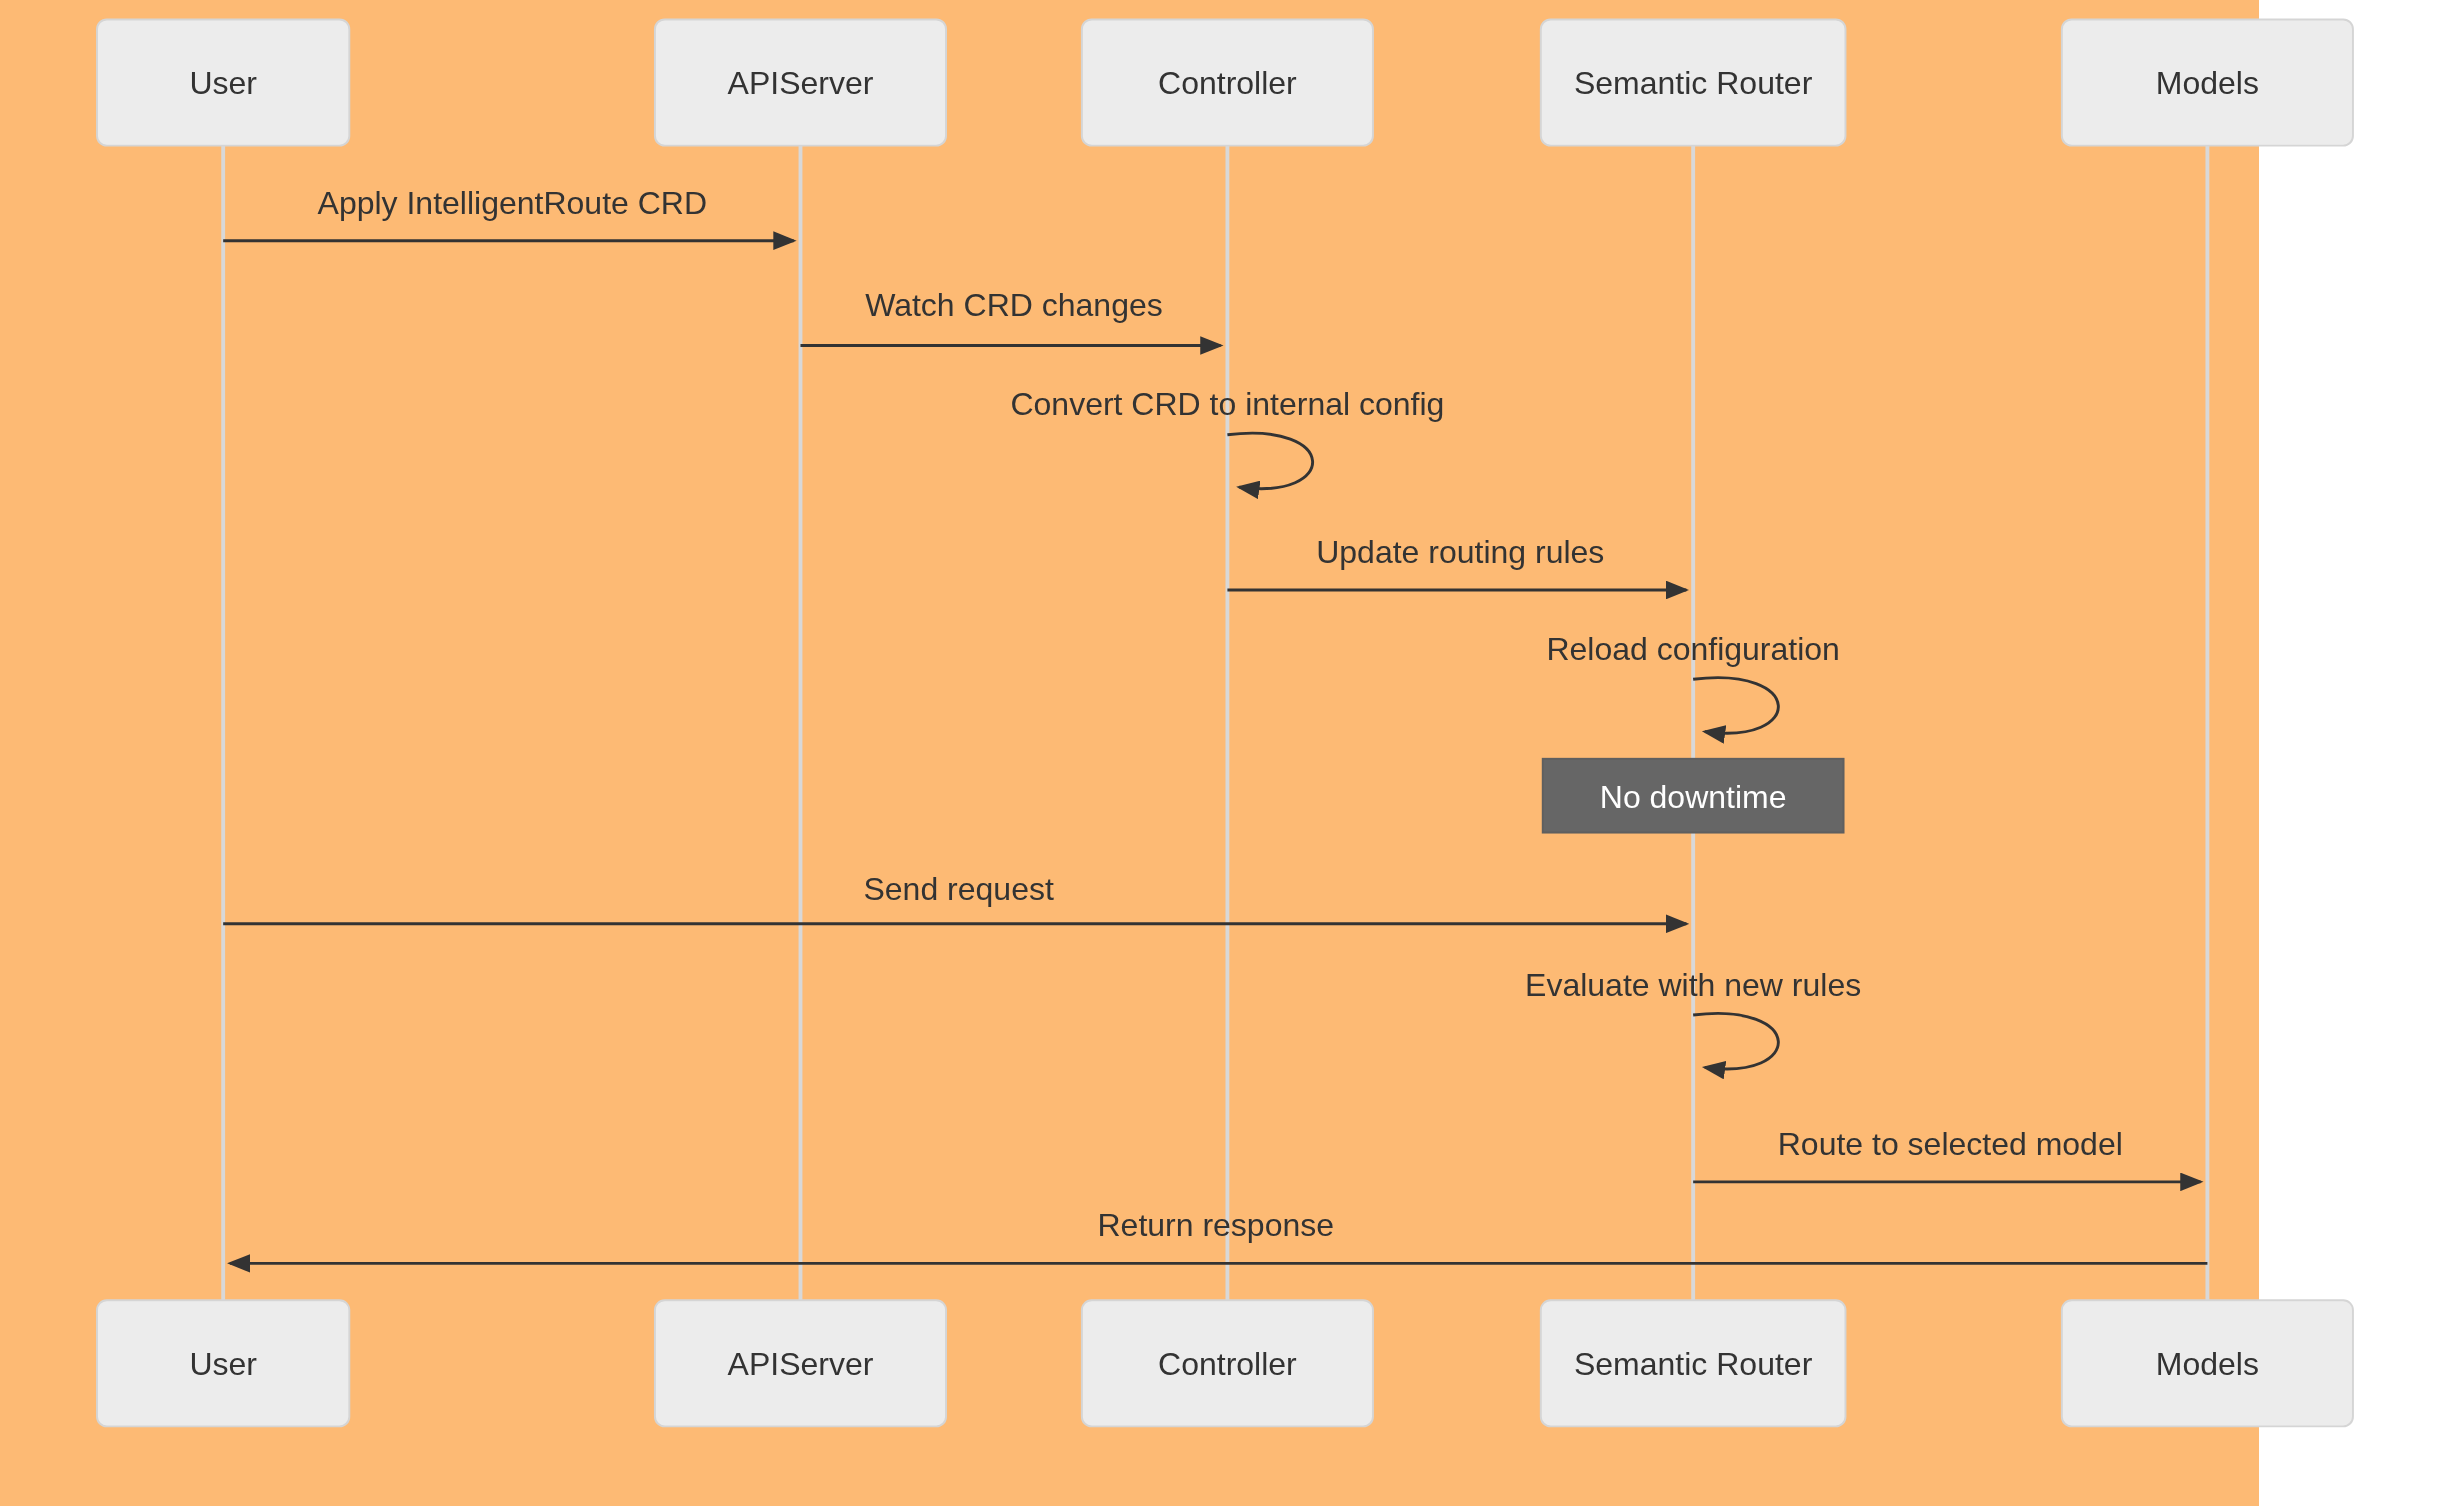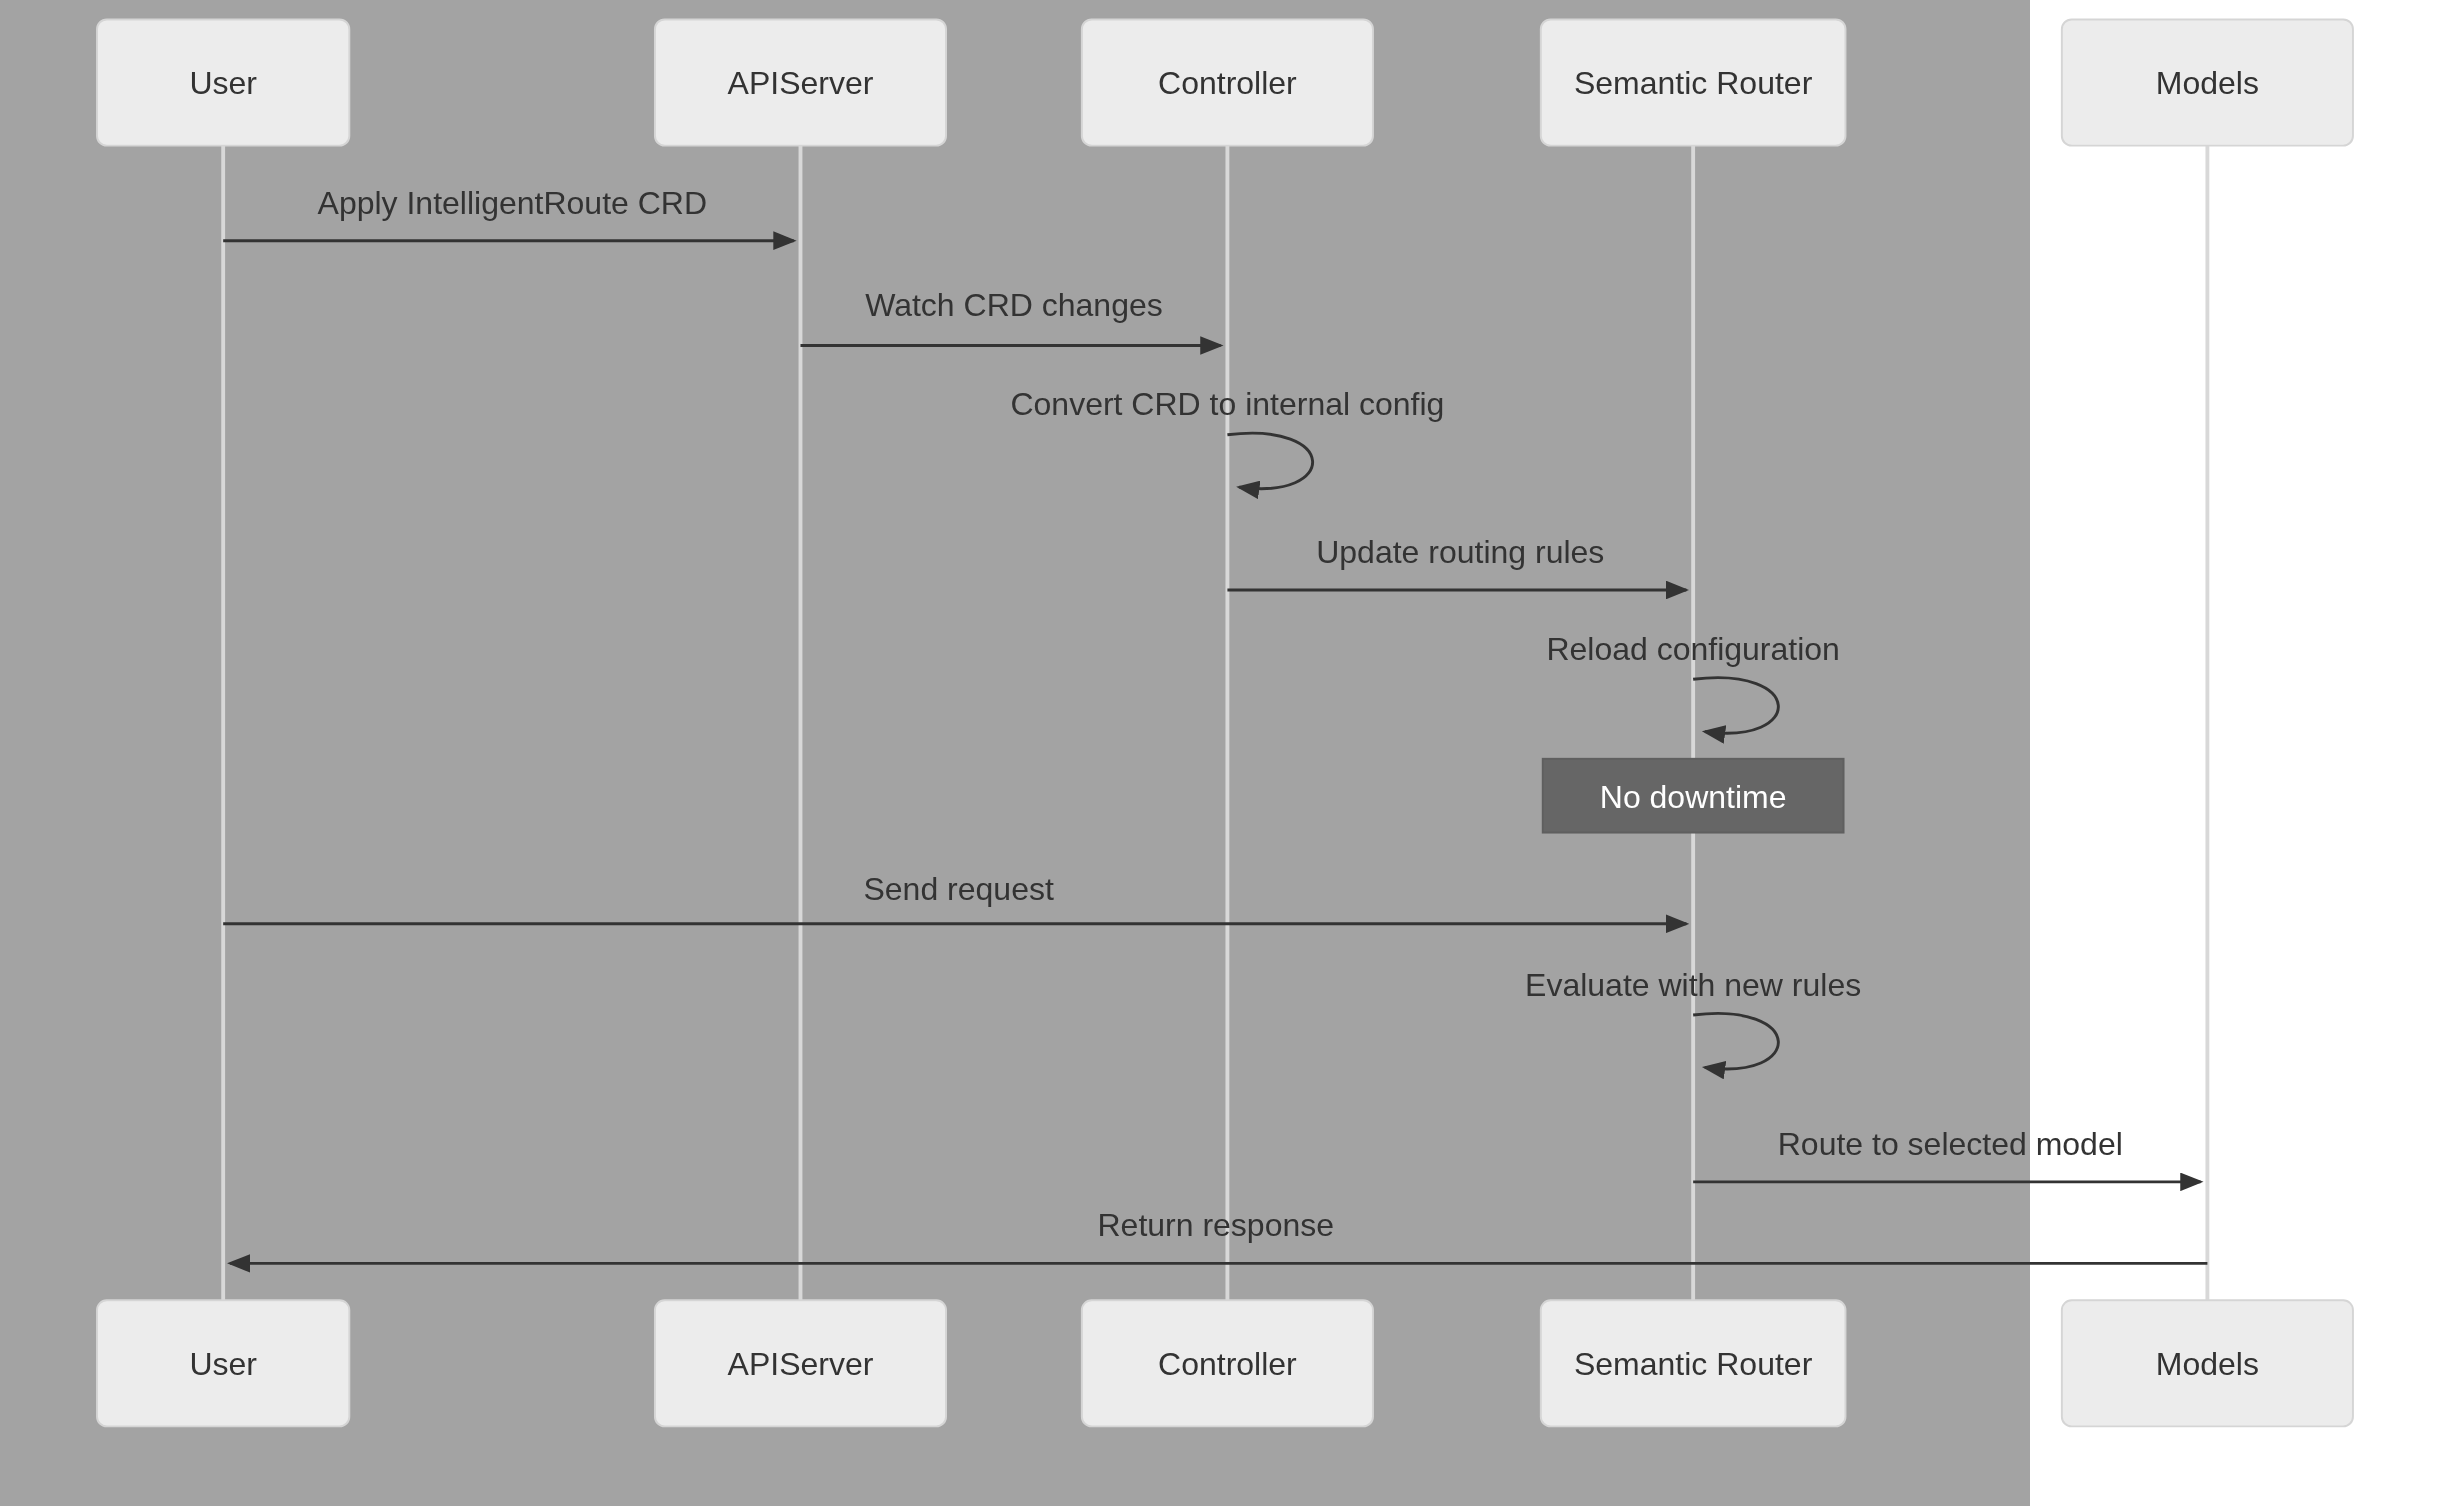--- a/index.html
+++ b/index.html
@@ -5,23 +5,23 @@
     html, body {
       margin: 0;
       padding: 0;
       background: #ffffff;
       width: 2449px;
       height: 1506px;
       overflow: hidden;
     }
     .stage {
       position: relative;
-      width: 2030px;
+      width: 2259px;
       height: 1506px;
-      background: #a3a3a3;
+      background: #fdba74;
     }
     svg {
       display: block;
       font-family: "Liberation Sans", "DejaVu Sans", sans-serif;
     }
     .actor-box {
       fill: #ececec;
       stroke: #d5d5d5;
       stroke-width: 2;
     }

